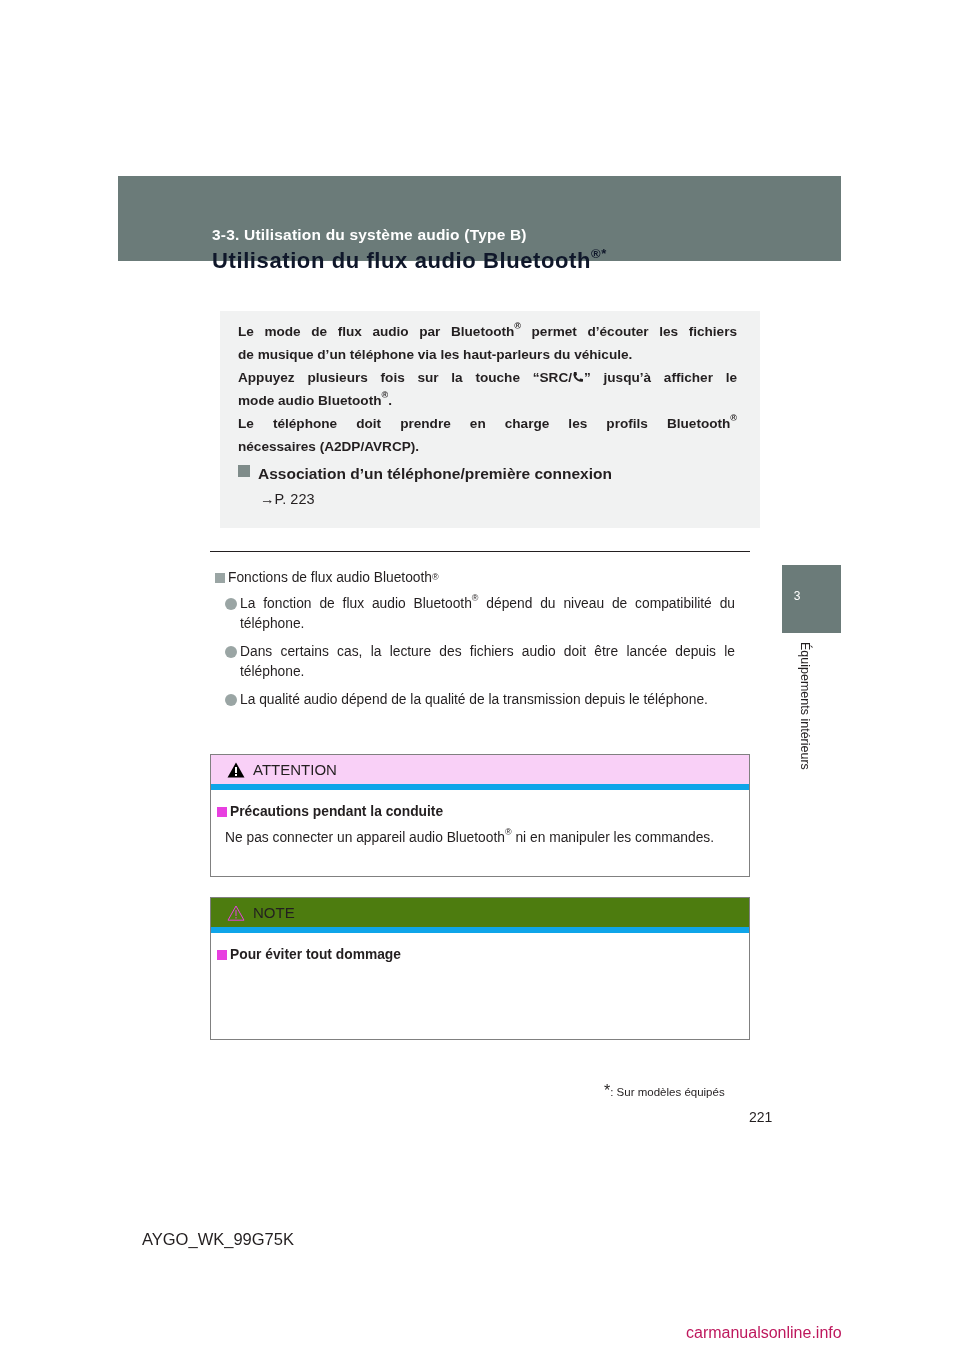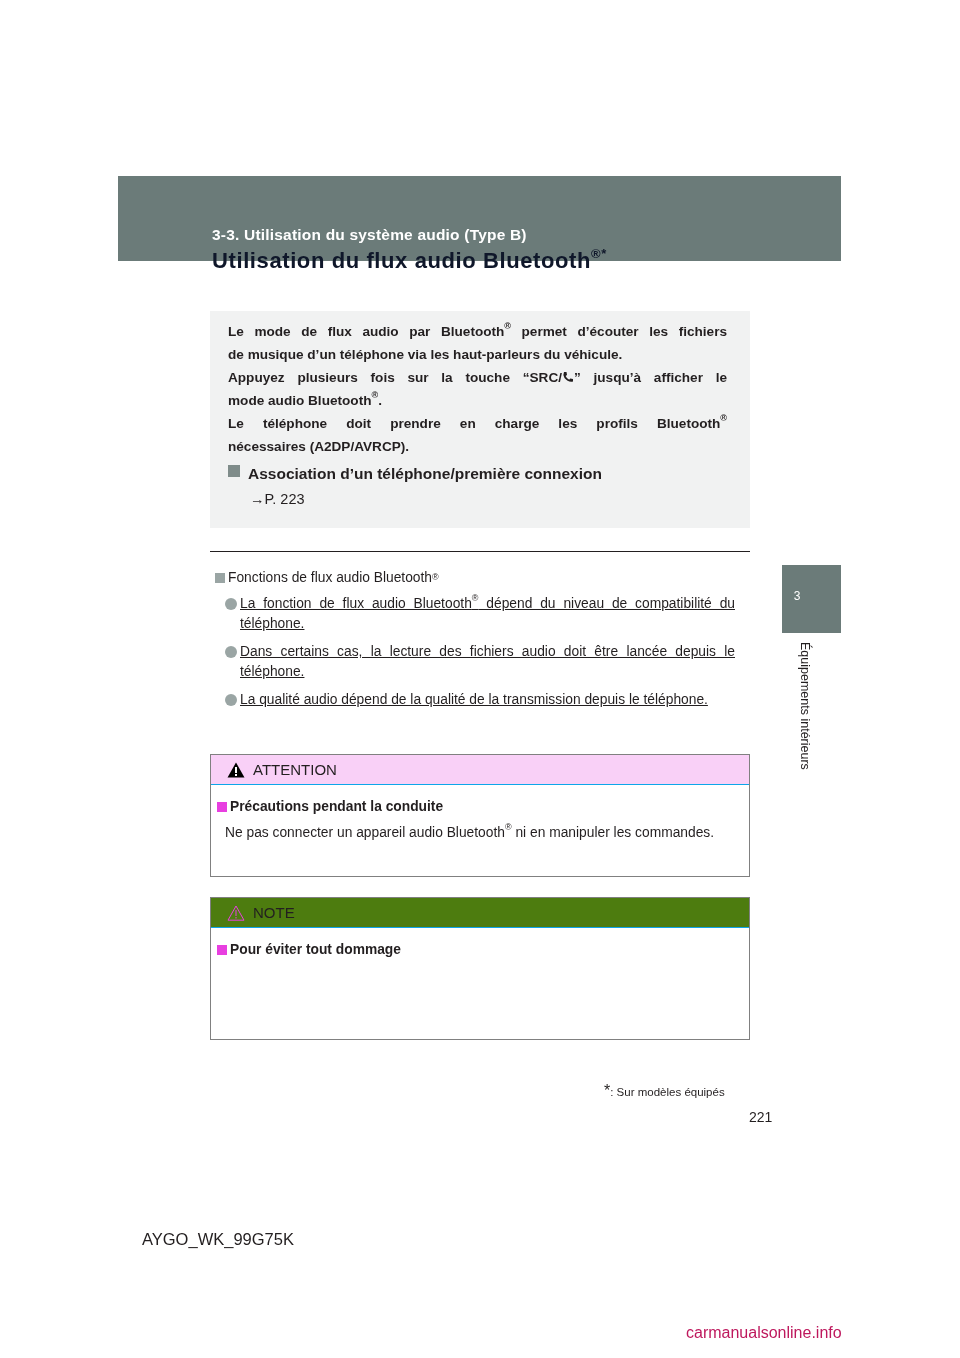--- a/index.html
+++ b/index.html
@@ -6,38 +6,38 @@
   body { width:960px; height:1358px; background:#ffffff; position:relative; overflow:hidden;
          font-family:"Liberation Sans", sans-serif; color:#231f20; }
   .header-band { position:absolute; left:118px; top:176px; width:723px; height:85px; background:#6b7b79; }
   .section-label { position:absolute; left:94px; top:50px; color:#fff; font-weight:bold; font-size:15.5px; letter-spacing:0.2px; }
   .page-title { position:absolute; left:94px; top:72px; color:#0f172a; font-weight:bold; font-size:22px; letter-spacing:0.6px; white-space:nowrap; }
   .page-title sup { font-size:13px; position:relative; top:-2px; }
   .side-tab { position:absolute; left:782px; top:565px; width:59px; height:68px; background:#6b7b79; }
   .side-tab-num { position:absolute; left:0; width:30px; text-align:center; top:24px; color:#fff; font-size:12px; }
   .side-label { position:absolute; left:798px; top:642px; transform-origin:0 0; transform:rotate(90deg) translateY(-14px);
                 font-size:12.5px; white-space:nowrap; color:#231f20; }
-  .intro-box { position:absolute; left:210px; top:311px; width:540px; height:217px; background:#f1f2f2; }
+  .intro-box { position:absolute; left:220px; top:311px; width:540px; height:217px; background:#f1f2f2; }
   .intro-text { position:absolute; left:18px; top:9px; width:499px; font-weight:bold; font-size:13.6px; line-height:23px; text-align:justify; text-align-last:left; }
   .intro-text p { margin:0; }
   .jline { text-align:justify; text-align-last:justify; }
   sup.r { font-size:9px; line-height:0; position:relative; top:-1px; }
   .phone { display:inline-block; width:12px; height:12px; vertical-align:-1px; }
   .assoc { position:absolute; left:18px; top:154px; font-weight:bold; font-size:15.5px; display:flex; align-items:flex-start; }
   .sq { display:inline-block; width:12px; height:12px; background:#7f8c8a; margin-right:8px; }
   .ref { position:absolute; left:40px; top:180px; font-size:14.5px; }
   .divider { position:absolute; left:210px; top:551px; width:540px; height:1px; background:#231f20; }
   .tips { position:absolute; left:215px; top:568px; width:520px; font-size:13.8px; line-height:20px; }
   .tips-title { font-weight:normal; display:flex; align-items:center; margin-bottom:6px; }
   .tips-title .sq { width:10px; height:10px; background:#9aa5a4; margin-right:3px; }
-  .tip { display:flex; margin-left:10px; margin-bottom:8px;text-decoration:underline; }
+  .tip { display:flex; margin-left:10px; margin-bottom:8px; }
   .dot { flex:0 0 12px; height:12px; border-radius:50%; background:#9aa5a4; margin-top:4px; margin-right:3px; width:12px;}
   .tip-text { flex:1; text-align:justify; }
   .box { position:absolute; left:210px; width:538px; border:1px solid #808080; }
-  .box-head { height:29px; border-bottom:1px solid #0ea5e9; display:flex; align-items:center; padding-left:16px; font-size:15px; }
+  .box-head { height:29px; border-bottom:6px solid #0ea5e9; display:flex; align-items:center; padding-left:16px; font-size:15px; }
   .box-head svg { margin-right:8px; }
   .box-body { padding:12px 6px 0 6px; font-size:13.8px; line-height:20px; }
   .box-sub { font-weight:bold; display:flex; align-items:center; margin-bottom:6px; }
   .box-sub .sq { width:10px; height:10px; background:#e83fe0; margin-right:3px; }
   .box-text { margin-left:8px; text-align:justify; }
   .footnote { position:absolute; left:604px; top:1082px; font-size:11.5px; }
   .pagenum { position:absolute; left:749px; top:1109px; font-size:14px; }
   .doc-code { position:absolute; left:142px; top:1230px; font-size:16.5px; }
   .watermark { position:absolute; left:686px; top:1324px; font-size:16px; color:#be185d; }
 </style>

